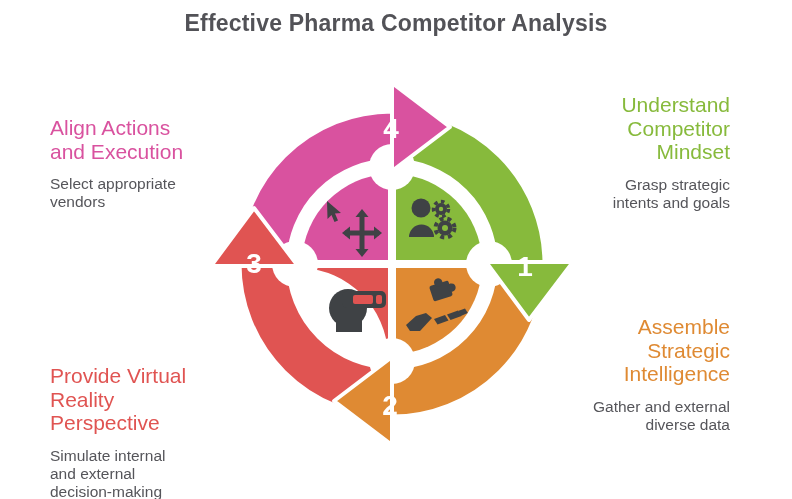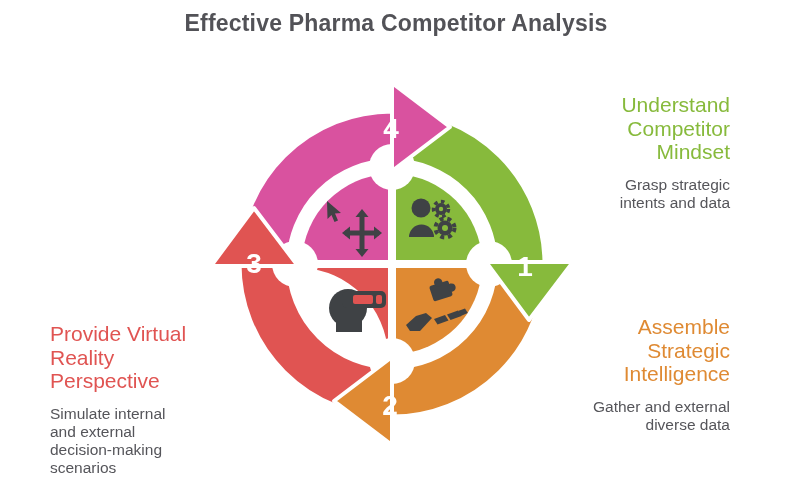--- a/index.html
+++ b/index.html
@@ -24,21 +24,21 @@
     white-space:pre-line;
   }
   .label .step-desc{
     margin-top:12px;
     font-size:15.5px;line-height:1.16;color:#55555A;
     white-space:pre-line;
   }
   .label.right{text-align:right;}
   .step-1 .step-heading{color:#87BA3C;}
   .step-2 .step-heading{color:#DF8A33;}
-  .step-3 .step-heading{color:#E05452;}
+  .step-3 .step-heading{color:#E05452;margin-top:42px;}
   .step-4 .step-heading{color:#D9529F;}
   .pos-right-top{right:62px;top:93px;width:180px;}
   .pos-right-bottom{right:62px;top:315px;width:180px;}
   .pos-left-top{left:50px;top:116px;width:176px;}
   .pos-left-bottom{left:50px;top:322px;width:176px;}
   .num{
     font-family:"Liberation Sans", sans-serif;
     font-size:28px;font-weight:700;fill:#ffffff;
   }
 </style>
@@ -132,35 +132,41 @@
         <path d="M22,5 l7,-2.5 l2.8,4.6 l-7,3 z"></path>
       </g>
     </g>
   </svg>
 
   <div class="label right step-1 pos-right-top">
     <div class="step-heading">Understand
 Competitor
 Mindset</div>
     <div class="step-desc">Grasp strategic
-intents and data</div>
+intents and goals</div>
   </div>
 
   <div class="label right step-2 pos-right-bottom">
     <div class="step-heading">Assemble
 Strategic
 Intelligence</div>
     <div class="step-desc">Gather and external
 diverse data</div>
   </div>
 
   <div class="label step-3 pos-left-bottom">
     <div class="step-heading">Provide Virtual
 Reality
 Perspective</div>
     <div class="step-desc">Simulate internal
 and external
 decision-making
 scenarios</div>
   </div>
 
+  <div class="label step-4 pos-left-top">
+    <div class="step-heading">Align Actions
+and Execution</div>
+    <div class="step-desc">Select appropriate
+vendors</div>
+  </div>
 
 </div>
 
 </body></html>

